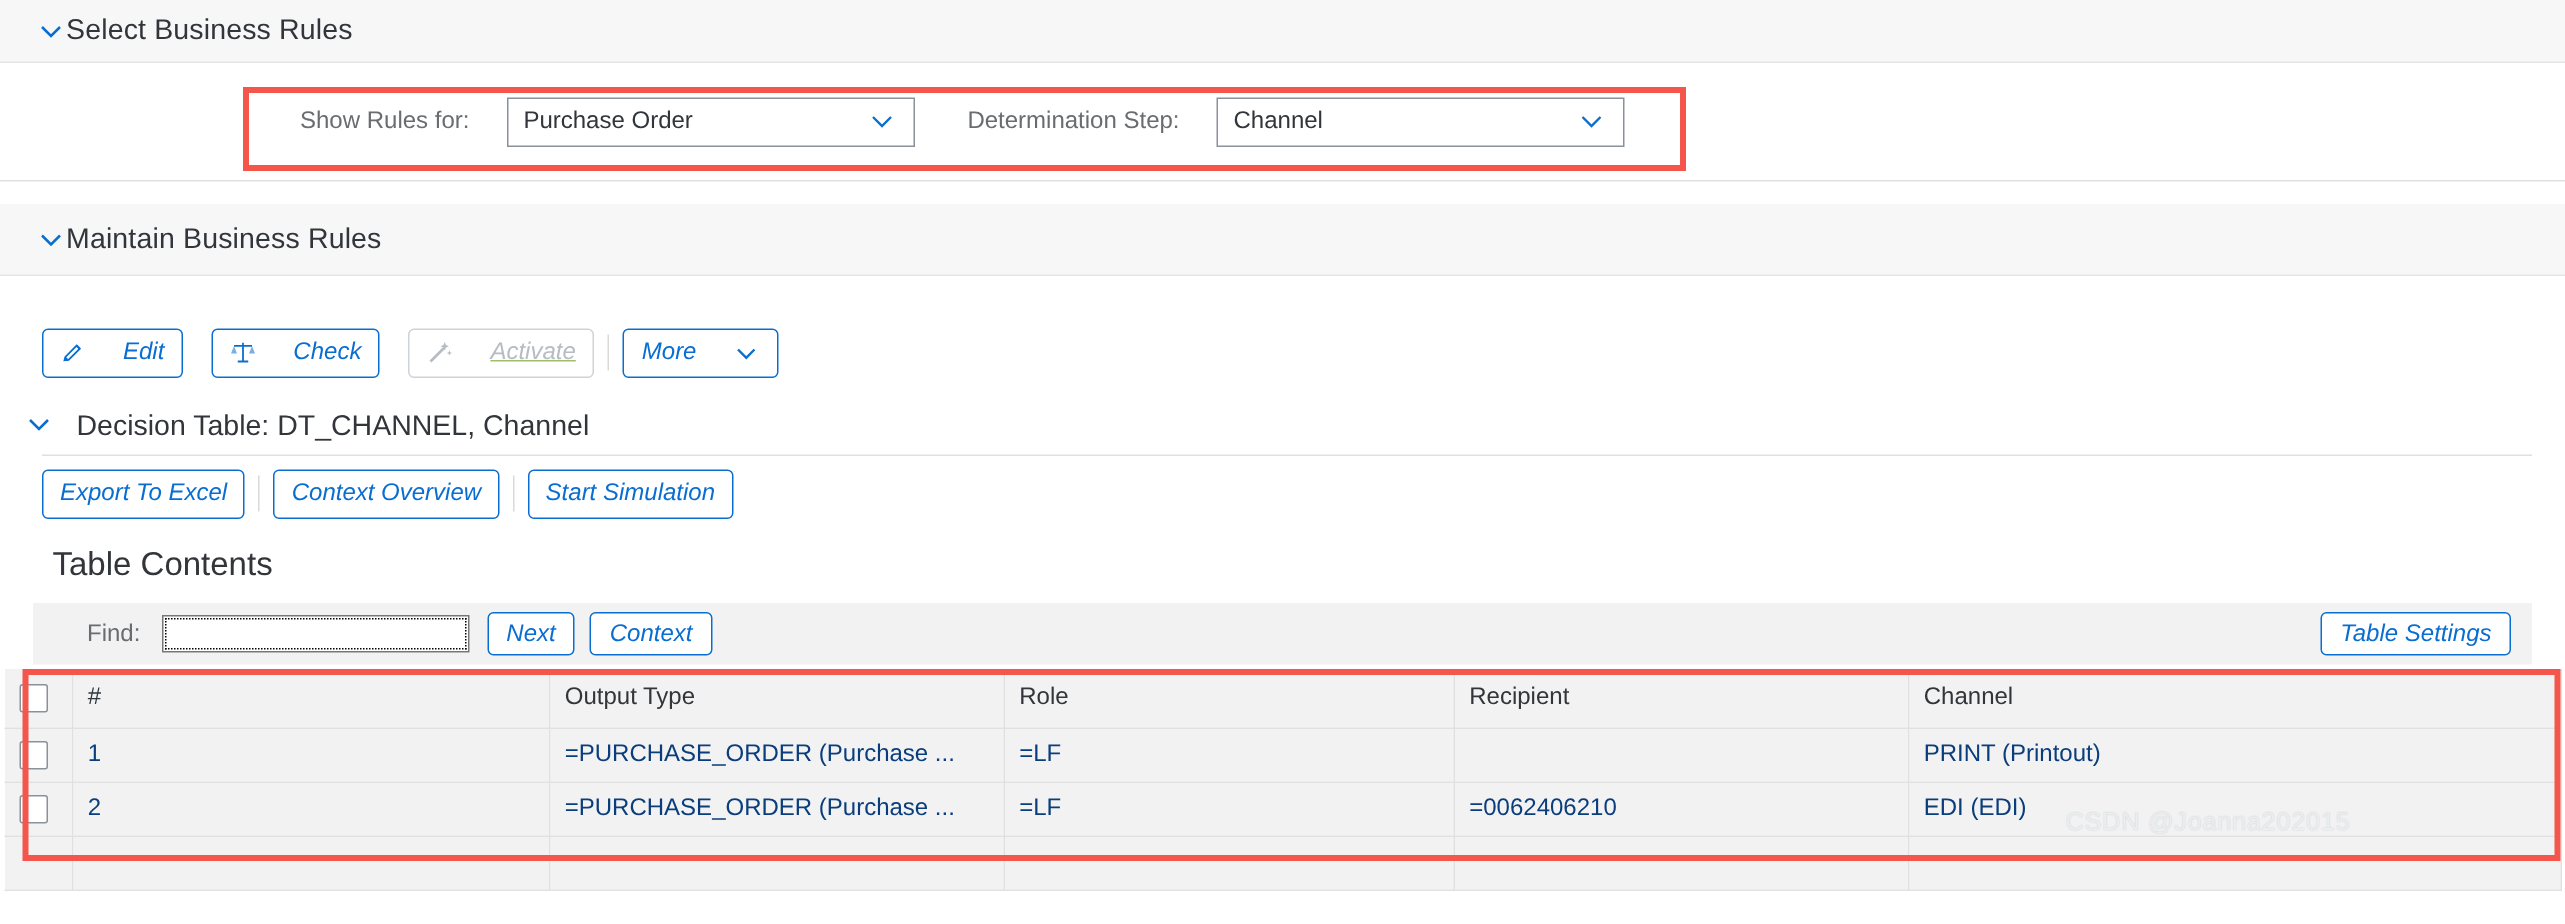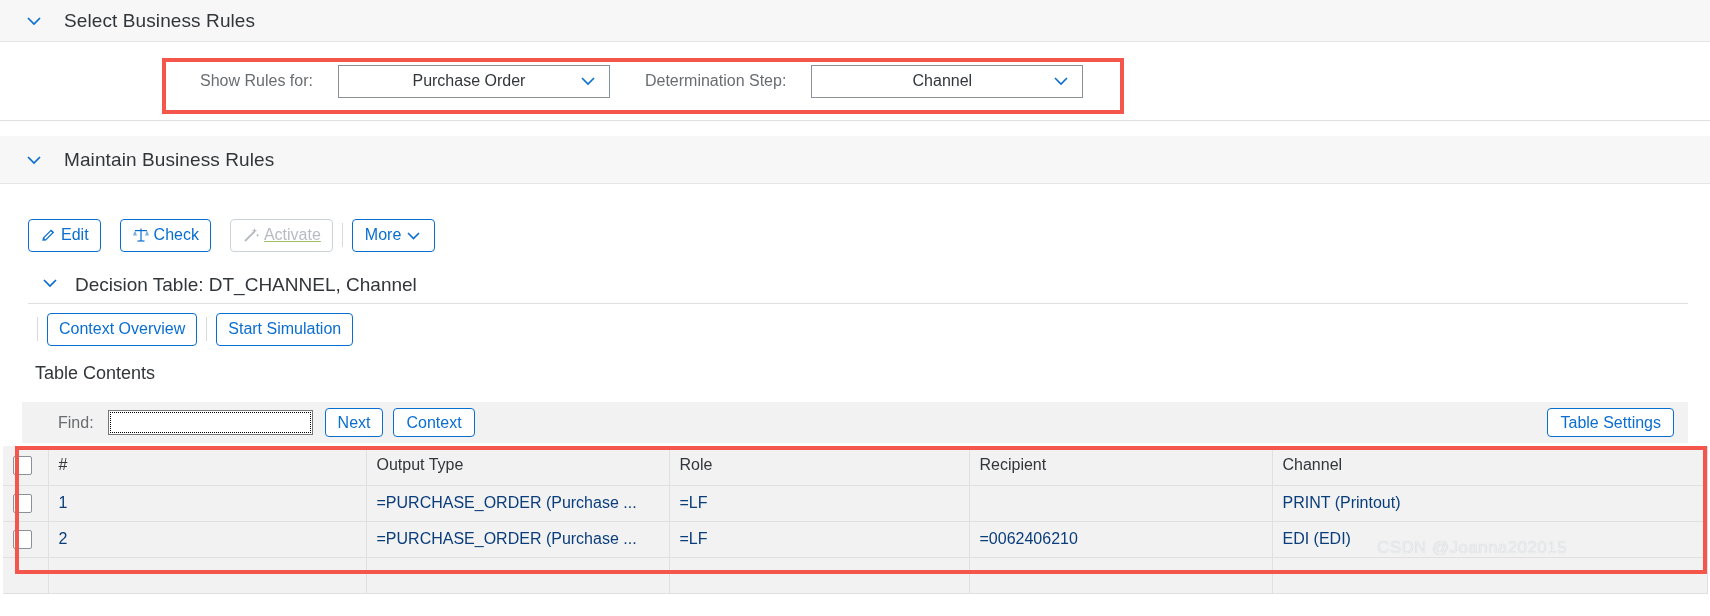--- a/index.html
+++ b/index.html
@@ -15,21 +15,21 @@
     overflow: hidden;
     background: #ffffff;
     font-size: 16px;
     color: #32363a;
   }
 
   
   .section-header {
     display: flex;
     align-items: center;
-    gap: 20px;
+    gap: 0;
     padding-left: 24px;
     background: #f7f7f7;
     border-bottom: 1px solid #e5e5e5;
     box-sizing: border-box;
   }
   .section-header .chev {
     color: #0a6ed1;
     flex: none;
     display: flex;
     align-items: center;
@@ -68,47 +68,48 @@
     box-sizing: border-box;
     border: 1px solid #89919a;
     background: #ffffff;
     height: 33px;
     display: flex;
     align-items: center;
     padding: 0 10px;
     font-size: 16px;
     color: #32363a;
   }
-  .select .val { flex: 1 1 auto; white-space: nowrap; overflow: hidden; margin-left: 12px; }
+  .select .val { flex: 1 1 auto; white-space: nowrap; overflow: hidden; }
   .select .arrow {
     flex: none;
     width: 22px;
     display: flex;
     align-items: center;
     justify-content: center;
     color: #0a6ed1;
   }
 
   
   .btn {
     display: inline-flex;
     align-items: center;
     justify-content: center;
-    gap: 4px;
+    gap: 25px;
     box-sizing: border-box;
     height: 33px;
     padding: 0 11px;
     border: 1px solid #0a6ed1;
     border-radius: 4px;
     background: #ffffff;
     color: #0a6ed1;
     font-size: 16px;
     font-family: "Liberation Sans", sans-serif;
     white-space: nowrap;
     cursor: pointer;
+    font-style: italic;
   }
   .btn.disabled {
     border-color: #cdd3d8;
     color: #b6bcc2;
     cursor: default;
   }
   .btn.disabled .lbl {
     text-decoration: underline;
     text-decoration-color: #9fbf6a;
   }
@@ -215,42 +216,42 @@
   .watermark {
     position: absolute;
     font-size: 17px;
     color: #e9eef0;
     letter-spacing: .4px;
     pointer-events: none;
     text-shadow: 0 0 1px rgba(0,0,0,.18);
   }
   h2.tc {
     margin: 0;
-    font-size: 18px;
+    font-size: 22px;
     font-weight: normal;
     color: #32363a;
   }
 </style>
 </head>
 <body>
 
 <div id="root">
 
   <div class="section-header" style="position:absolute; left:0; top:0; width:1710px; height:42px;">
     <span class="chev">
       <svg width="20" height="20" viewBox="0 0 20 20">
           <polyline points="4,7 10,13 16,7" fill="none" stroke="#0a6ed1" stroke-width="1.7"></polyline>
         </svg>
     </span>
     <span class="section-title">Select Business Rules</span>
   </div>
 
   <div class="filter-area" style="position:absolute; left:0; top:42px; width:1710px; height:78px;">
 
-    <div class="filter-inner" style="position:absolute; left:200px; top:0; height:78px;text-align:center;">
+    <div class="filter-inner" style="position:absolute; left:200px; top:0; height:78px;">
       <span class="field-label">Show Rules for:</span>
 
       <div class="select" style="width:272px; margin-left:25px;">
         <span class="val">Purchase Order</span>
         <span class="arrow">
           <svg width="18" height="18" viewBox="0 0 18 18">
               <polyline points="3,6 9,12 15,6" fill="none" stroke="#0a6ed1" stroke-width="1.6"></polyline>
             </svg>
         </span>
       </div>
@@ -327,32 +328,35 @@
     <button class="btn" style="padding:0 12px;">
       <span class="lbl">More</span>
       <span class="ic">
         <svg width="17" height="17" viewBox="0 0 17 17">
             <polyline points="3,6 8.5,11.5 14,6" fill="none" stroke="#0a6ed1" stroke-width="1.6"></polyline>
           </svg>
       </span>
     </button>
   </div>
 
-  <div style="position:absolute; left:0; top:268px; width:1710px; height:34px; display:flex; align-items:center; gap:15px; padding-left:40px; box-sizing:border-box;">
+  <div style="position:absolute; left:0; top:268px; width:1710px; height:34px; display:flex; align-items:center; gap:15px; padding-left:16px; box-sizing:border-box;">
     <span class="chev">
       <svg width="20" height="20" viewBox="0 0 20 20">
           <polyline points="4,7 10,13 16,7" fill="none" stroke="#0a6ed1" stroke-width="1.7"></polyline>
         </svg>
     </span>
     <span style="font-size:19px; color:#32363a;">Decision Table: DT_CHANNEL, Channel</span>
   </div>
 
   <div style="position:absolute; left:28px; top:303px; width:1660px; height:1px; background:#e0e0e0;"></div>
 
   <div class="toolbar" style="position:absolute; left:0; top:312px; width:1710px; height:34px;">
+    <button class="btn">
+      <span class="lbl">Export To Excel</span>
+    </button>
     <span class="btn-sep"></span>
     <button class="btn">
       <span class="lbl">Context Overview</span>
     </button>
     <span class="btn-sep"></span>
     <button class="btn">
       <span class="lbl">Start Simulation</span>
     </button>
   </div>
 

